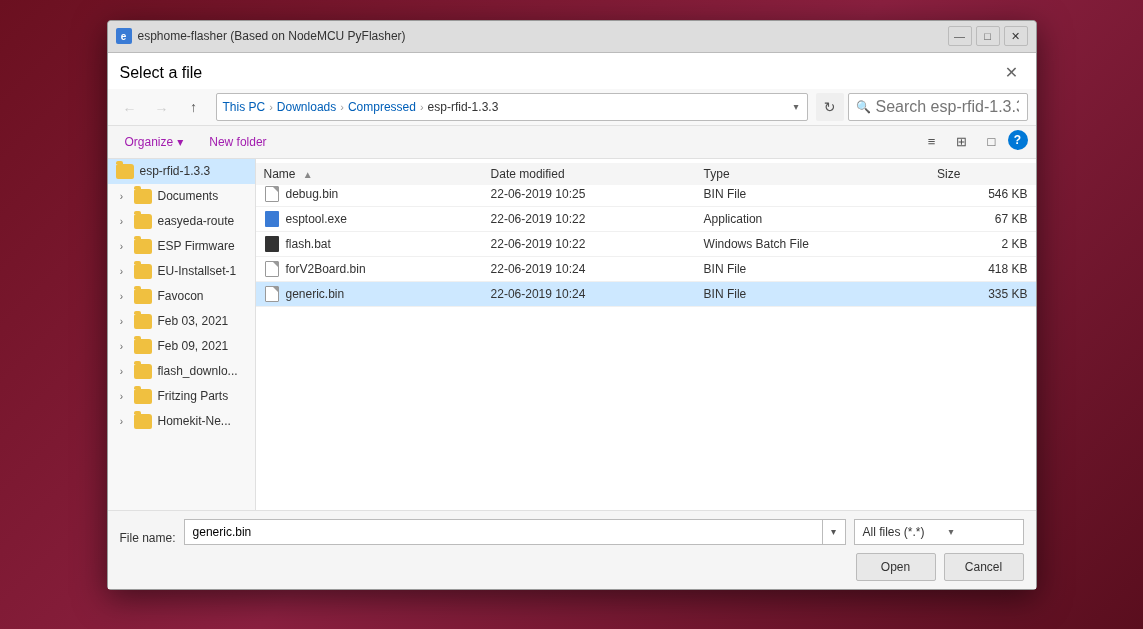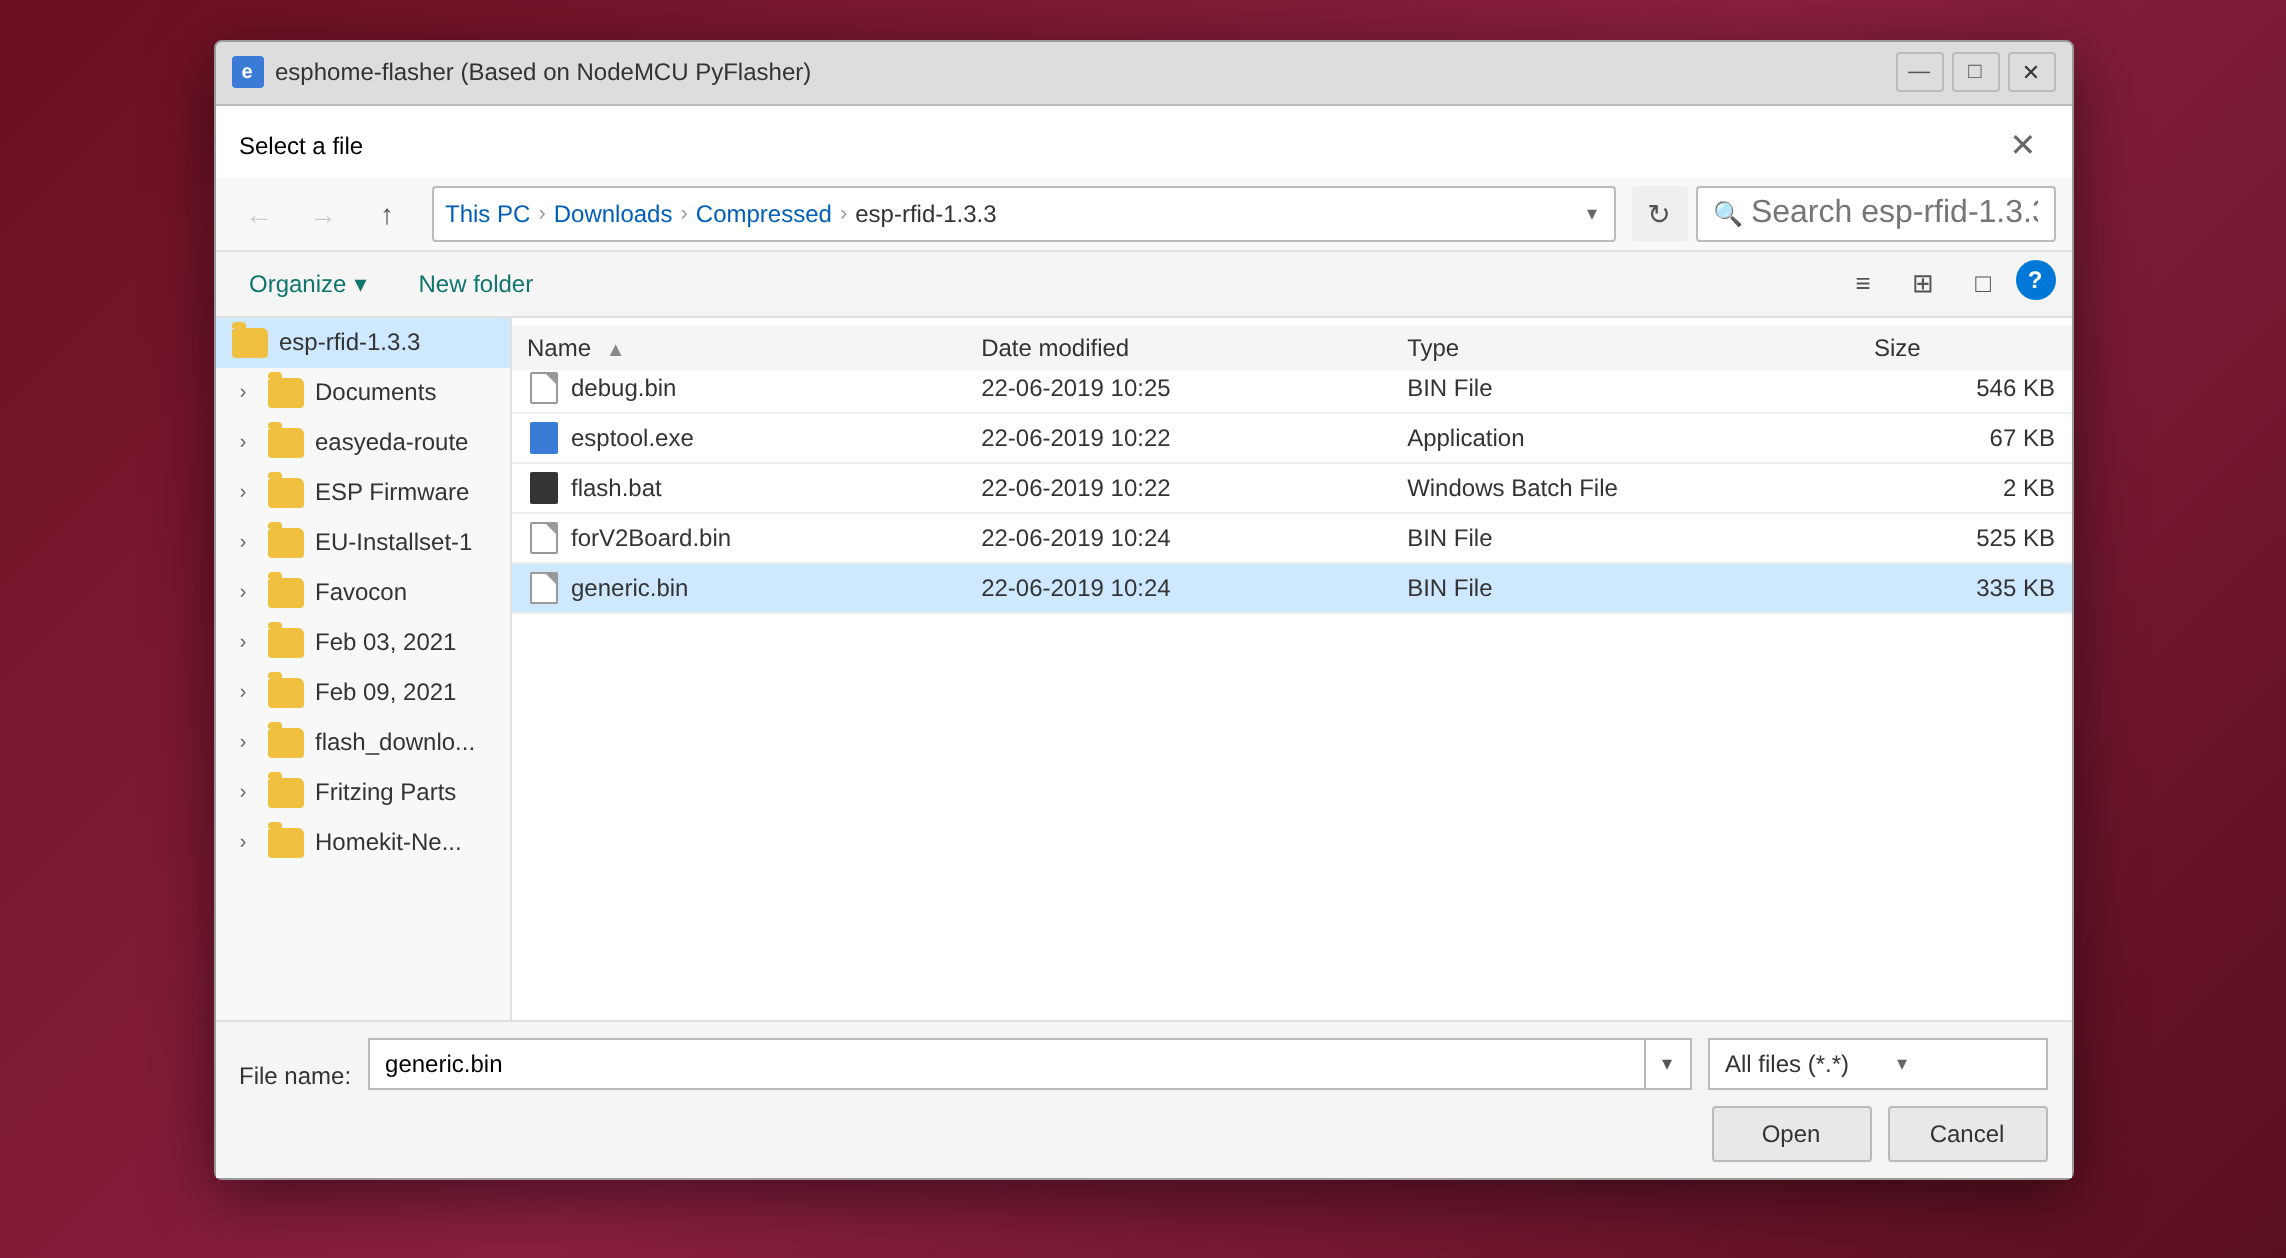--- a/index.html
+++ b/index.html
@@ -76,21 +76,21 @@
     }
 
     .dialog-header {
       display: flex;
       align-items: center;
       justify-content: space-between;
       padding: 8px 12px 4px;
       border-bottom: none;
     }
     .dialog-title {
-      font-size: 12px;
+      font-size: 16px;
       font-weight: 400;
       color: #000;
     }
     .dialog-close {
       width: 24px; height: 24px;
       display: flex; align-items: center; justify-content: center;
       cursor: pointer;
       color: #666;
       font-size: 16px;
       border-radius: 2px;
@@ -190,21 +190,21 @@
       background: #f5f5f5;
     }
     .action-btn {
       display: flex; align-items: center; gap: 4px;
       padding: 4px 8px;
       border: 1px solid transparent;
       border-radius: 2px;
       cursor: pointer;
       background: none;
       font-size: 12px;
-      color: #0f766e;
+      color: #a21caf;
     }
     .view-controls {
       margin-left: auto;
       display: flex; gap: 2px;
     }
     .view-btn {
       width: 28px; height: 24px;
       display: flex; align-items: center; justify-content: center;
       border: 1px solid transparent;
       border-radius: 2px;
@@ -591,21 +591,21 @@
       <td>
         <div class="file-name-cell">
           <div class="file-icon">
                         <div class="bin-icon"></div>
                       </div>
           <span>forV2Board.bin</span>
         </div>
       </td>
       <td>22-06-2019 10:24</td>
       <td>BIN File</td>
-      <td style="text-align:right;">525 KB</td>
+      <td style="text-align:right;">418 KB</td>
     </tr>
                 <tr class="selected">
       <td>
         <div class="file-name-cell">
           <div class="file-icon">
                         <div class="bin-icon"></div>
                       </div>
           <span>generic.bin</span>
         </div>
       </td>

